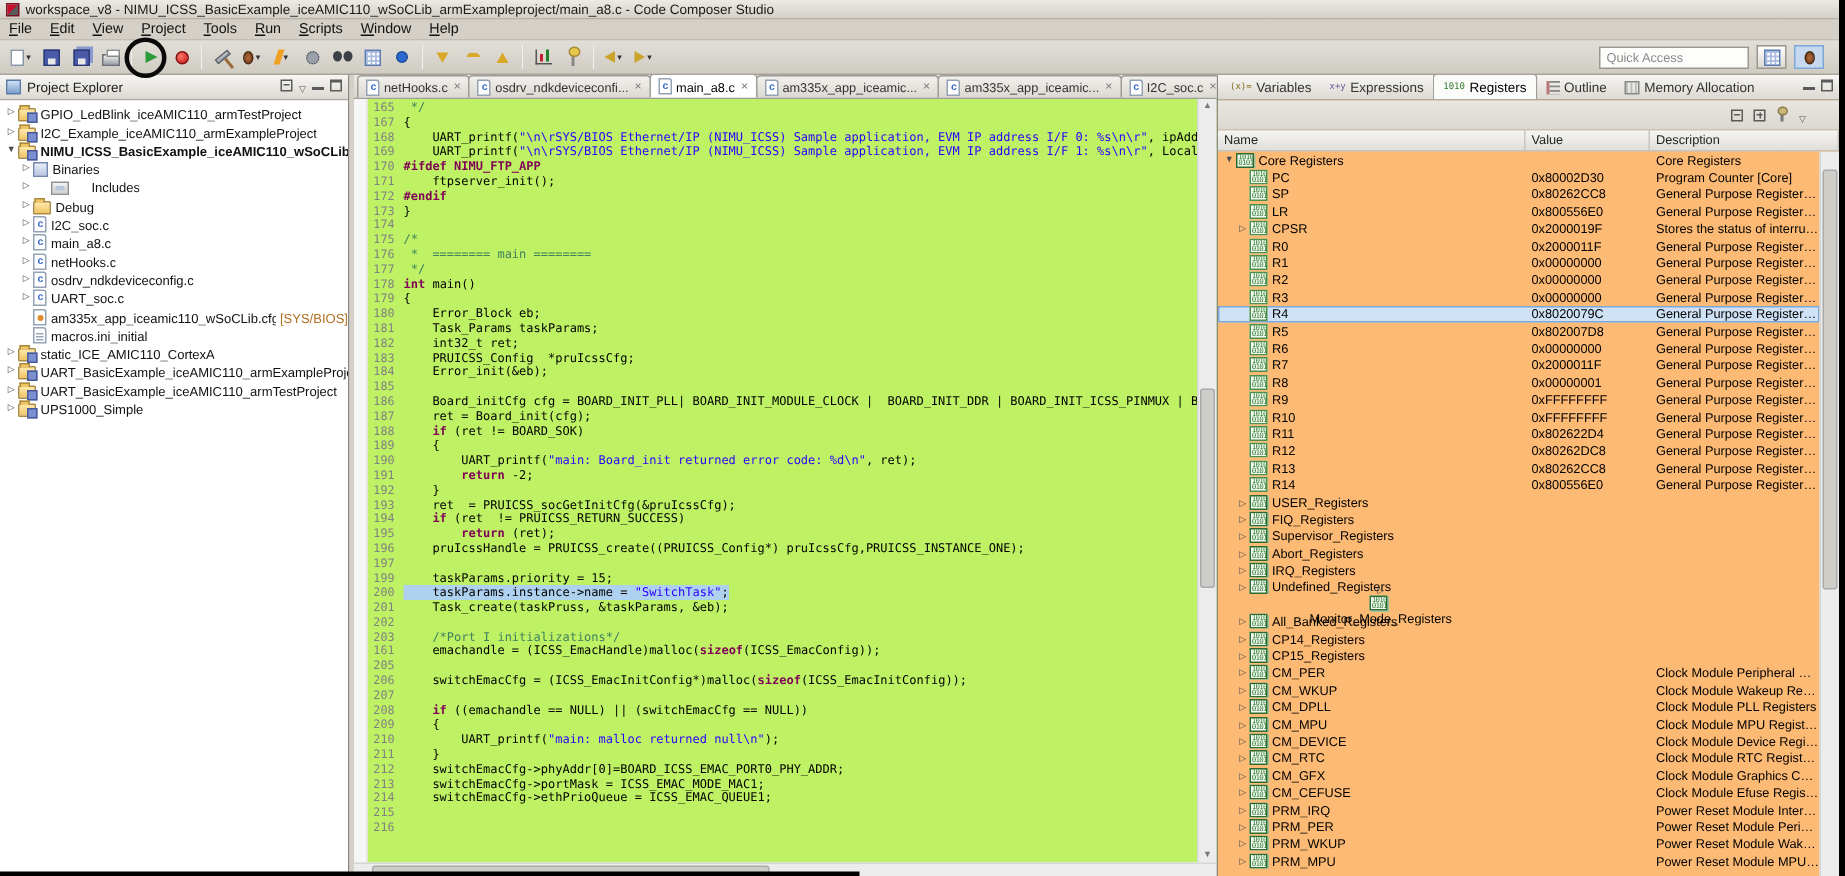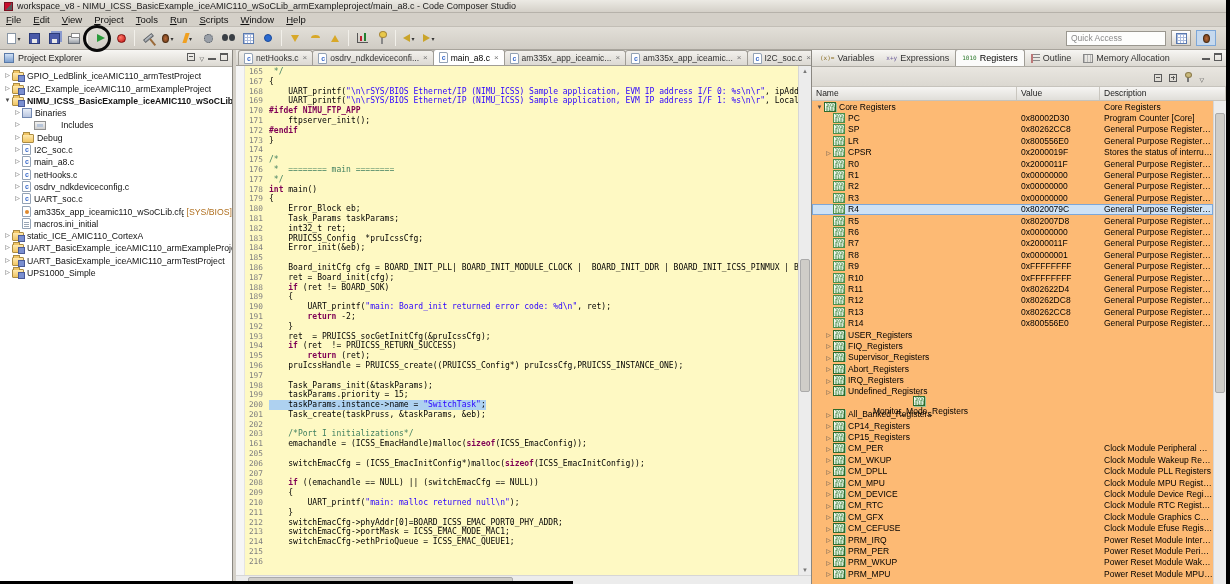--- a/index.html
+++ b/index.html
@@ -103,21 +103,21 @@
   .ti-cfgfile::after{content:"";position:absolute;left:2px;top:3px;width:4px;height:4px;background:#e08a2e;border-radius:50%}
   .ti-file::after{content:"";position:absolute;left:1px;top:3px;width:5px;height:1px;background:#9aa6b5;box-shadow:0 2px 0 #9aa6b5,0 4px 0 #9aa6b5}
 
   
   .editor{width:576px;display:flex;flex-direction:column;background:#fff;border-right:1px solid #8a8781;overflow:hidden}
   .tab-bar{height:16px;background:linear-gradient(#eceae5,#d8d5cf);display:flex;align-items:flex-end;border-bottom:1px solid #a09d96;font-size:8.5px;padding-left:2px}
   .etab{height:15px;display:flex;align-items:center;padding:0 5px;border:1px solid #a09d96;border-bottom:none;border-radius:3px 3px 0 0;background:linear-gradient(#f2f0ec,#dcd9d3);margin-right:-1px;color:#333;white-space:nowrap}
   .etab.active{background:#fff;height:16px;color:#000}
   .etab .ti{margin-right:3px}
   .etab-close{margin-left:4px;color:#777;font-size:8px;line-height:8px}
-  .code-wrap{flex:1;display:flex;overflow:hidden;background:#fef9c3}
+  .code-wrap{flex:1;display:flex;overflow:hidden;background:#bef264}
   .ruler{width:9px;background:#f6f6f6;border-right:1px solid #e4e4e4;flex:none}
   .code-lines{flex:1;overflow:hidden;font-family:"DejaVu Sans Mono",monospace;font-size:8px;line-height:9.8px;padding-top:1px}
   .code-line{height:9.8px;display:flex;white-space:pre}
   .ln{width:24px;flex:none;text-align:right;padding-right:6px;color:#808080;font-size:7.8px}
   .lc{flex:none}
   .lc.sel-line{background:#aed1f0}
   .tok-kw{color:#7f0055;font-weight:bold}
   .tok-str{color:#2a00ff}
   .tok-com{color:#3f7f5f}
   .tok-pp{color:#7f0055;font-weight:bold}
@@ -436,21 +436,20 @@
             <div class="code-line"><span class="ln">188</span><span class="lc">    <span class="tok-kw">if</span> (ret != BOARD_SOK)</span></div>
             <div class="code-line"><span class="ln">189</span><span class="lc">    {</span></div>
             <div class="code-line"><span class="ln">190</span><span class="lc">        UART_printf(<span class="tok-str">"main: Board_init returned error code: %d\n"</span>, ret);</span></div>
             <div class="code-line"><span class="ln">191</span><span class="lc">        <span class="tok-kw">return</span> -2;</span></div>
             <div class="code-line"><span class="ln">192</span><span class="lc">    }</span></div>
             <div class="code-line"><span class="ln">193</span><span class="lc">    ret  = PRUICSS_socGetInitCfg(&amp;pruIcssCfg);</span></div>
             <div class="code-line"><span class="ln">194</span><span class="lc">    <span class="tok-kw">if</span> (ret  != PRUICSS_RETURN_SUCCESS)</span></div>
             <div class="code-line"><span class="ln">195</span><span class="lc">        <span class="tok-kw">return</span> (ret);</span></div>
             <div class="code-line"><span class="ln">196</span><span class="lc">    pruIcssHandle = PRUICSS_create((PRUICSS_Config*) pruIcssCfg,PRUICSS_INSTANCE_ONE);</span></div>
             <div class="code-line"><span class="ln">197</span><span class="lc"></span></div>
-            <div class="code-line"><span class="ln">198</span><span class="lc">    Task_Params_init(&amp;taskParams);</span></div>
             <div class="code-line"><span class="ln">199</span><span class="lc">    taskParams.priority = 15;</span></div>
             <div class="code-line"><span class="ln">200</span><span class="lc sel-line">    taskParams.instance-&gt;name = <span class="tok-str">"SwitchTask"</span>;</span></div>
             <div class="code-line"><span class="ln">201</span><span class="lc">    Task_create(taskPruss, &amp;taskParams, &amp;eb);</span></div>
             <div class="code-line"><span class="ln">202</span><span class="lc"></span></div>
             <div class="code-line"><span class="ln">203</span><span class="lc"><span class="tok-com">    /*Port I initializations*/</span></span></div>
             <div class="code-line"><span class="ln">161</span><span class="lc">    emachandle = (ICSS_EmacHandle)malloc(<span class="tok-kw">sizeof</span>(ICSS_EmacConfig));</span></div>
             <div class="code-line"><span class="ln">205</span><span class="lc"></span></div>
             <div class="code-line"><span class="ln">206</span><span class="lc">    switchEmacCfg = (ICSS_EmacInitConfig*)malloc(<span class="tok-kw">sizeof</span>(ICSS_EmacInitConfig));</span></div>
             <div class="code-line"><span class="ln">207</span><span class="lc"></span></div>
             <div class="code-line"><span class="ln">208</span><span class="lc">    <span class="tok-kw">if</span> ((emachandle == NULL) || (switchEmacCfg == NULL))</span></div>

